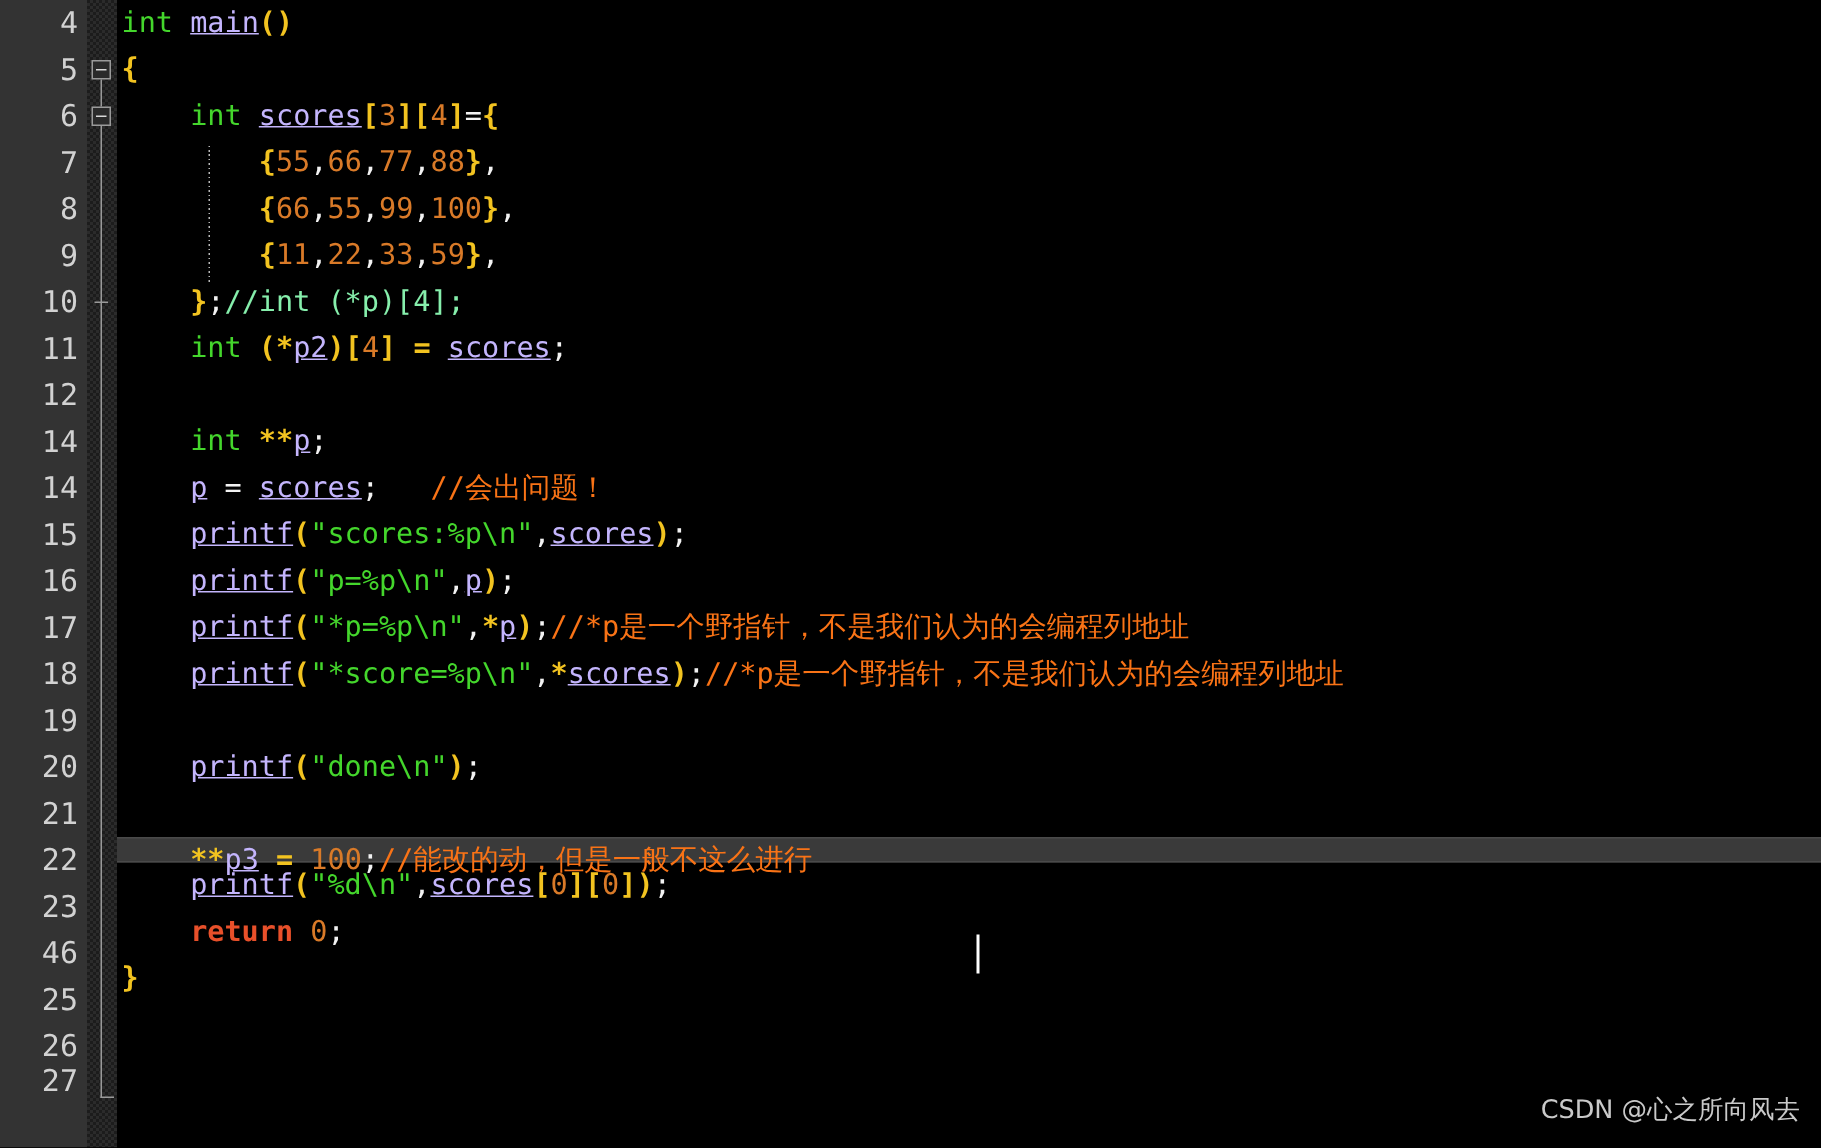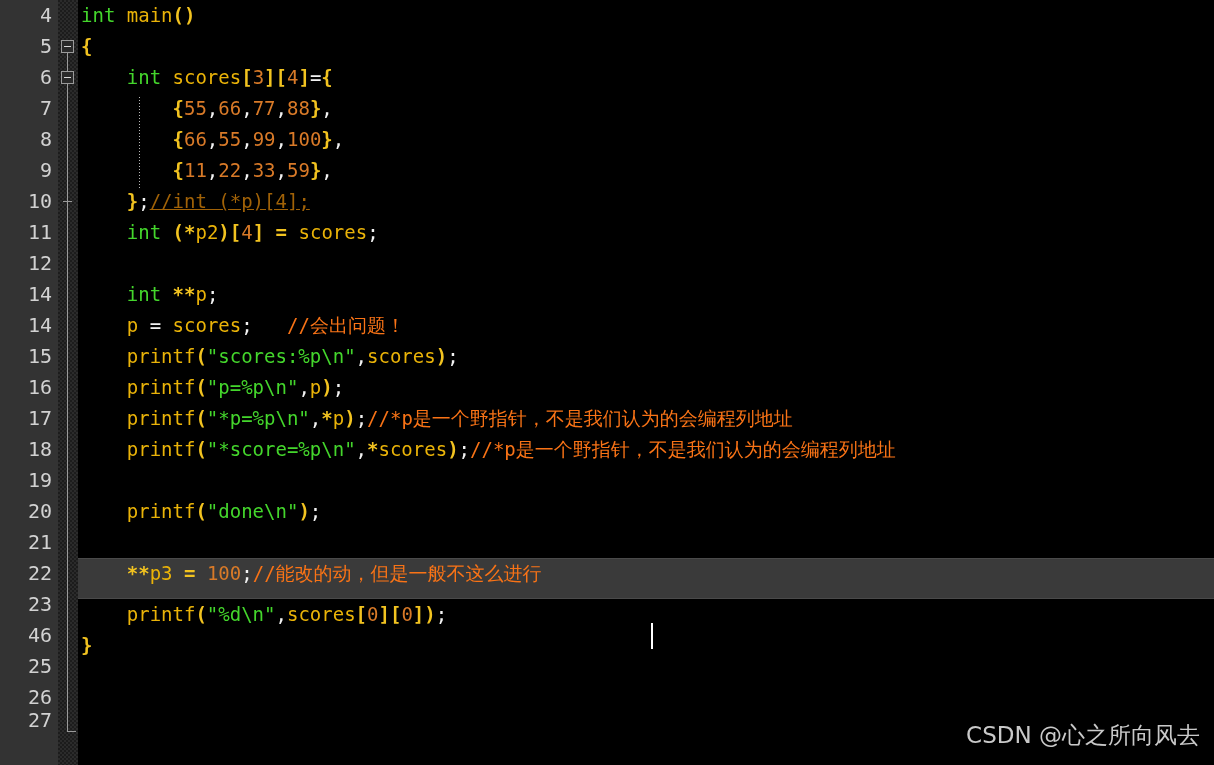--- a/index.html
+++ b/index.html
@@ -106,21 +106,21 @@
     white-space: pre;
     font-family: "DejaVu Sans Mono", "Liberation Mono", monospace;
     font-size: 19px;
     color: #e8e8e8;
     padding-left: 3px;
   }
   .line.current {
     background: #3a3a3a;
     border-top: 1px solid #4a4a4a;
     border-bottom: 1px solid #4a4a4a;
-    height: 41px;
+    height: 17px;
     line-height: 29px;
     margin-left: -78px;
     padding-left: 81px;
     width: 1214px;
   }
 
   
   #indentguide {
     position: absolute;
     left: 61px;
@@ -128,46 +128,46 @@
     width: 1px;
     height: 93px;
     background: repeating-linear-gradient(to bottom,
         #b9b9b9 0 1px, transparent 1px 3px);
     z-index: 2;
   }
 
   
   .kw      { color: #44d62c; }          
   .kw-ret  { color: #e8502a; font-weight: bold; } 
-  .id      { color: #eab308; }
+  .id      { color: #c4b5fd; text-decoration: underline; }
   .op      { color: #f2c320; font-weight: bold; } 
   .punct   { color: #f2f2f2; }
   .num     { color: #d97a28; }
   .str     { color: #44d62c; }
   .cmt     { color: #f97316; }
-  .cmt-l   { color: #a16207; text-decoration: underline; }
+  .cmt-l   { color: #86efac; }
 
   
   #caret {
     position: absolute;
     left: 651px;
     top: 623px;
     width: 2px;
     height: 26px;
     background: #ffffff;
     z-index: 8;
   }
 
   
   #watermark {
     position: absolute;
     right: 14px;
     bottom: 14px;
     font-family: "DejaVu Sans", "Liberation Sans", sans-serif;
-    font-size: 23px;
+    font-size: 17px;
     color: #c9c9c9;
     z-index: 9;
     white-space: nowrap;
   }
 </style>
 </head>
 <body>
 
 <div id="editor">
 
@@ -243,20 +243,21 @@
 
     <div class="line"><span class="punct">    </span><span class="id">printf</span><span class="op">(</span><span class="str">"done\n"</span><span class="op">)</span><span class="punct">;</span></div>
 
     <div class="line">&nbsp;</div>
 
 
     <div class="line current"><span class="punct">    </span><span class="op">**</span><span class="id">p3</span><span class="punct"> </span><span class="op">=</span><span class="punct"> </span><span class="num">100</span><span class="punct">;</span><span class="cmt">//能改的动，但是一般不这么进行</span></div>
 
     <div class="line"><span class="punct">    </span><span class="id">printf</span><span class="op">(</span><span class="str">"%d\n"</span><span class="punct">,</span><span class="id">scores</span><span class="op">[</span><span class="num">0</span><span class="op">]</span><span class="op">[</span><span class="num">0</span><span class="op">]</span><span class="op">)</span><span class="punct">;</span></div>
 
+    <div class="line"><span class="punct">    </span><span class="kw-ret">return</span><span class="punct"> </span><span class="num">0</span><span class="punct">;</span></div>
 
     <div class="line"><span class="op">}</span></div>
 
     <div id="indentguide"></div>
   </div>
 
   <div id="caret"></div>
 
   <div id="watermark">CSDN @心之所向风去</div>
 

